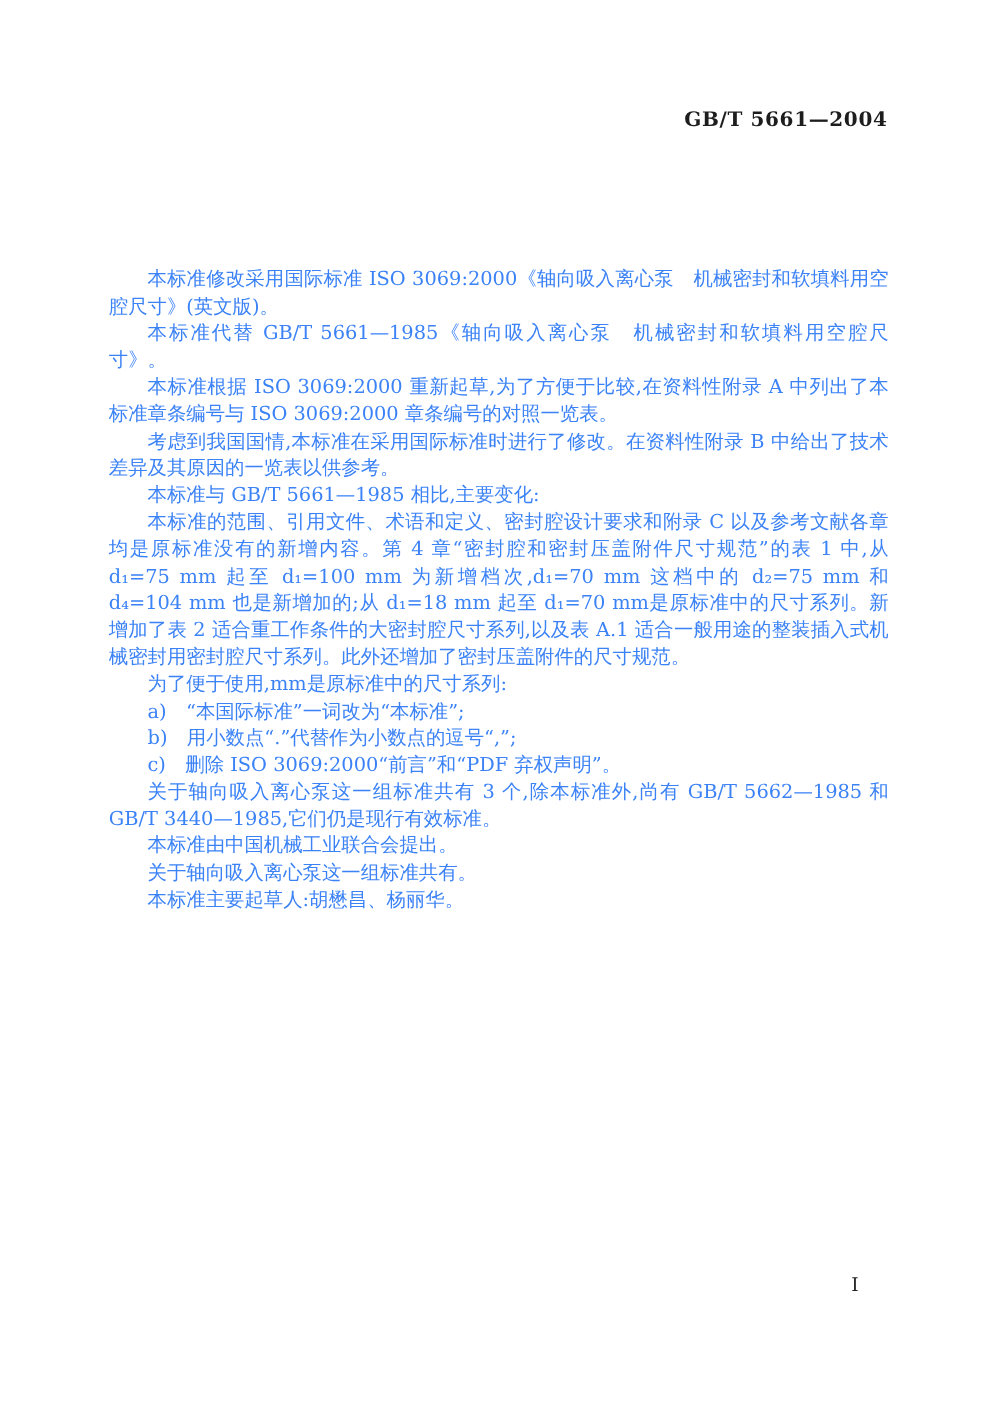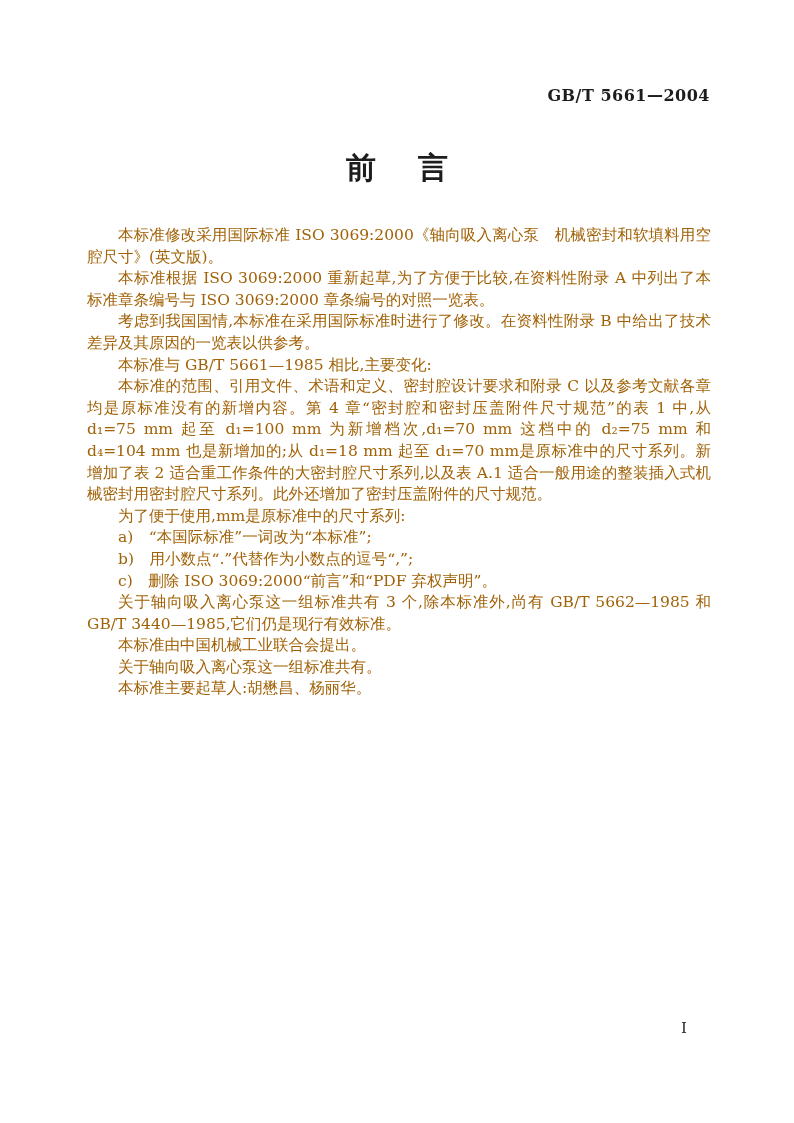--- a/index.html
+++ b/index.html
@@ -41,22 +41,21 @@
     white-space: nowrap;
   }
   .doc-body {
     position: absolute;
     top: 213px;
     left: 87px;
     width: 624px;
     font-size: 15.5px;
     line-height: 21.6px;
     text-align: justify;
-    color: #a16207;
-    margin-top: 12px;
+    color: #3b82f6;
   }
   .doc-body p {
     margin: 0;
     padding: 0;
     text-indent: 2em;
   }
   .page-number {
     position: absolute;
     top: 1019px;
     left: 681px;
@@ -64,24 +63,24 @@
     color: #262626;
   }
 </style>
 </head>
 <body>
 
 <div class="page">
 
   <div class="doc-header">GB/T 5661—2004</div>
 
-  <div class="doc-title">前言</div>
 
   <div class="doc-body">
     <p>本标准修改采用国际标准 ISO 3069:2000《轴向吸入离心泵　机械密封和软填料用空腔尺寸》(英文版)。</p>
+    <p>本标准代替 GB/T 5661—1985《轴向吸入离心泵　机械密封和软填料用空腔尺寸》。</p>
     <p>本标准根据 ISO 3069:2000 重新起草,为了方便于比较,在资料性附录 A 中列出了本标准章条编号与 ISO 3069:2000 章条编号的对照一览表。</p>
     <p>考虑到我国国情,本标准在采用国际标准时进行了修改。在资料性附录 B 中给出了技术差异及其原因的一览表以供参考。</p>
     <p>本标准与 GB/T 5661—1985 相比,主要变化:</p>
     <p>本标准的范围、引用文件、术语和定义、密封腔设计要求和附录 C 以及参考文献各章均是原标准没有的新增内容。第 4 章“密封腔和密封压盖附件尺寸规范”的表 1 中,从 d₁=75 mm 起至 d₁=100 mm 为新增档次,d₁=70 mm 这档中的 d₂=75 mm 和 d₄=104 mm 也是新增加的;从 d₁=18 mm 起至 d₁=70 mm是原标准中的尺寸系列。新增加了表 2 适合重工作条件的大密封腔尺寸系列,以及表 A.1 适合一般用途的整装插入式机械密封用密封腔尺寸系列。此外还增加了密封压盖附件的尺寸规范。</p>
     <p>为了便于使用,mm是原标准中的尺寸系列:</p>
     <p>a)　“本国际标准”一词改为“本标准”;</p>
     <p>b)　用小数点“.”代替作为小数点的逗号“,”;</p>
     <p>c)　删除 ISO 3069:2000“前言”和“PDF 弃权声明”。</p>
     <p>关于轴向吸入离心泵这一组标准共有 3 个,除本标准外,尚有 GB/T 5662—1985 和 GB/T 3440—1985,它们仍是现行有效标准。</p>
     <p>本标准由中国机械工业联合会提出。</p>

